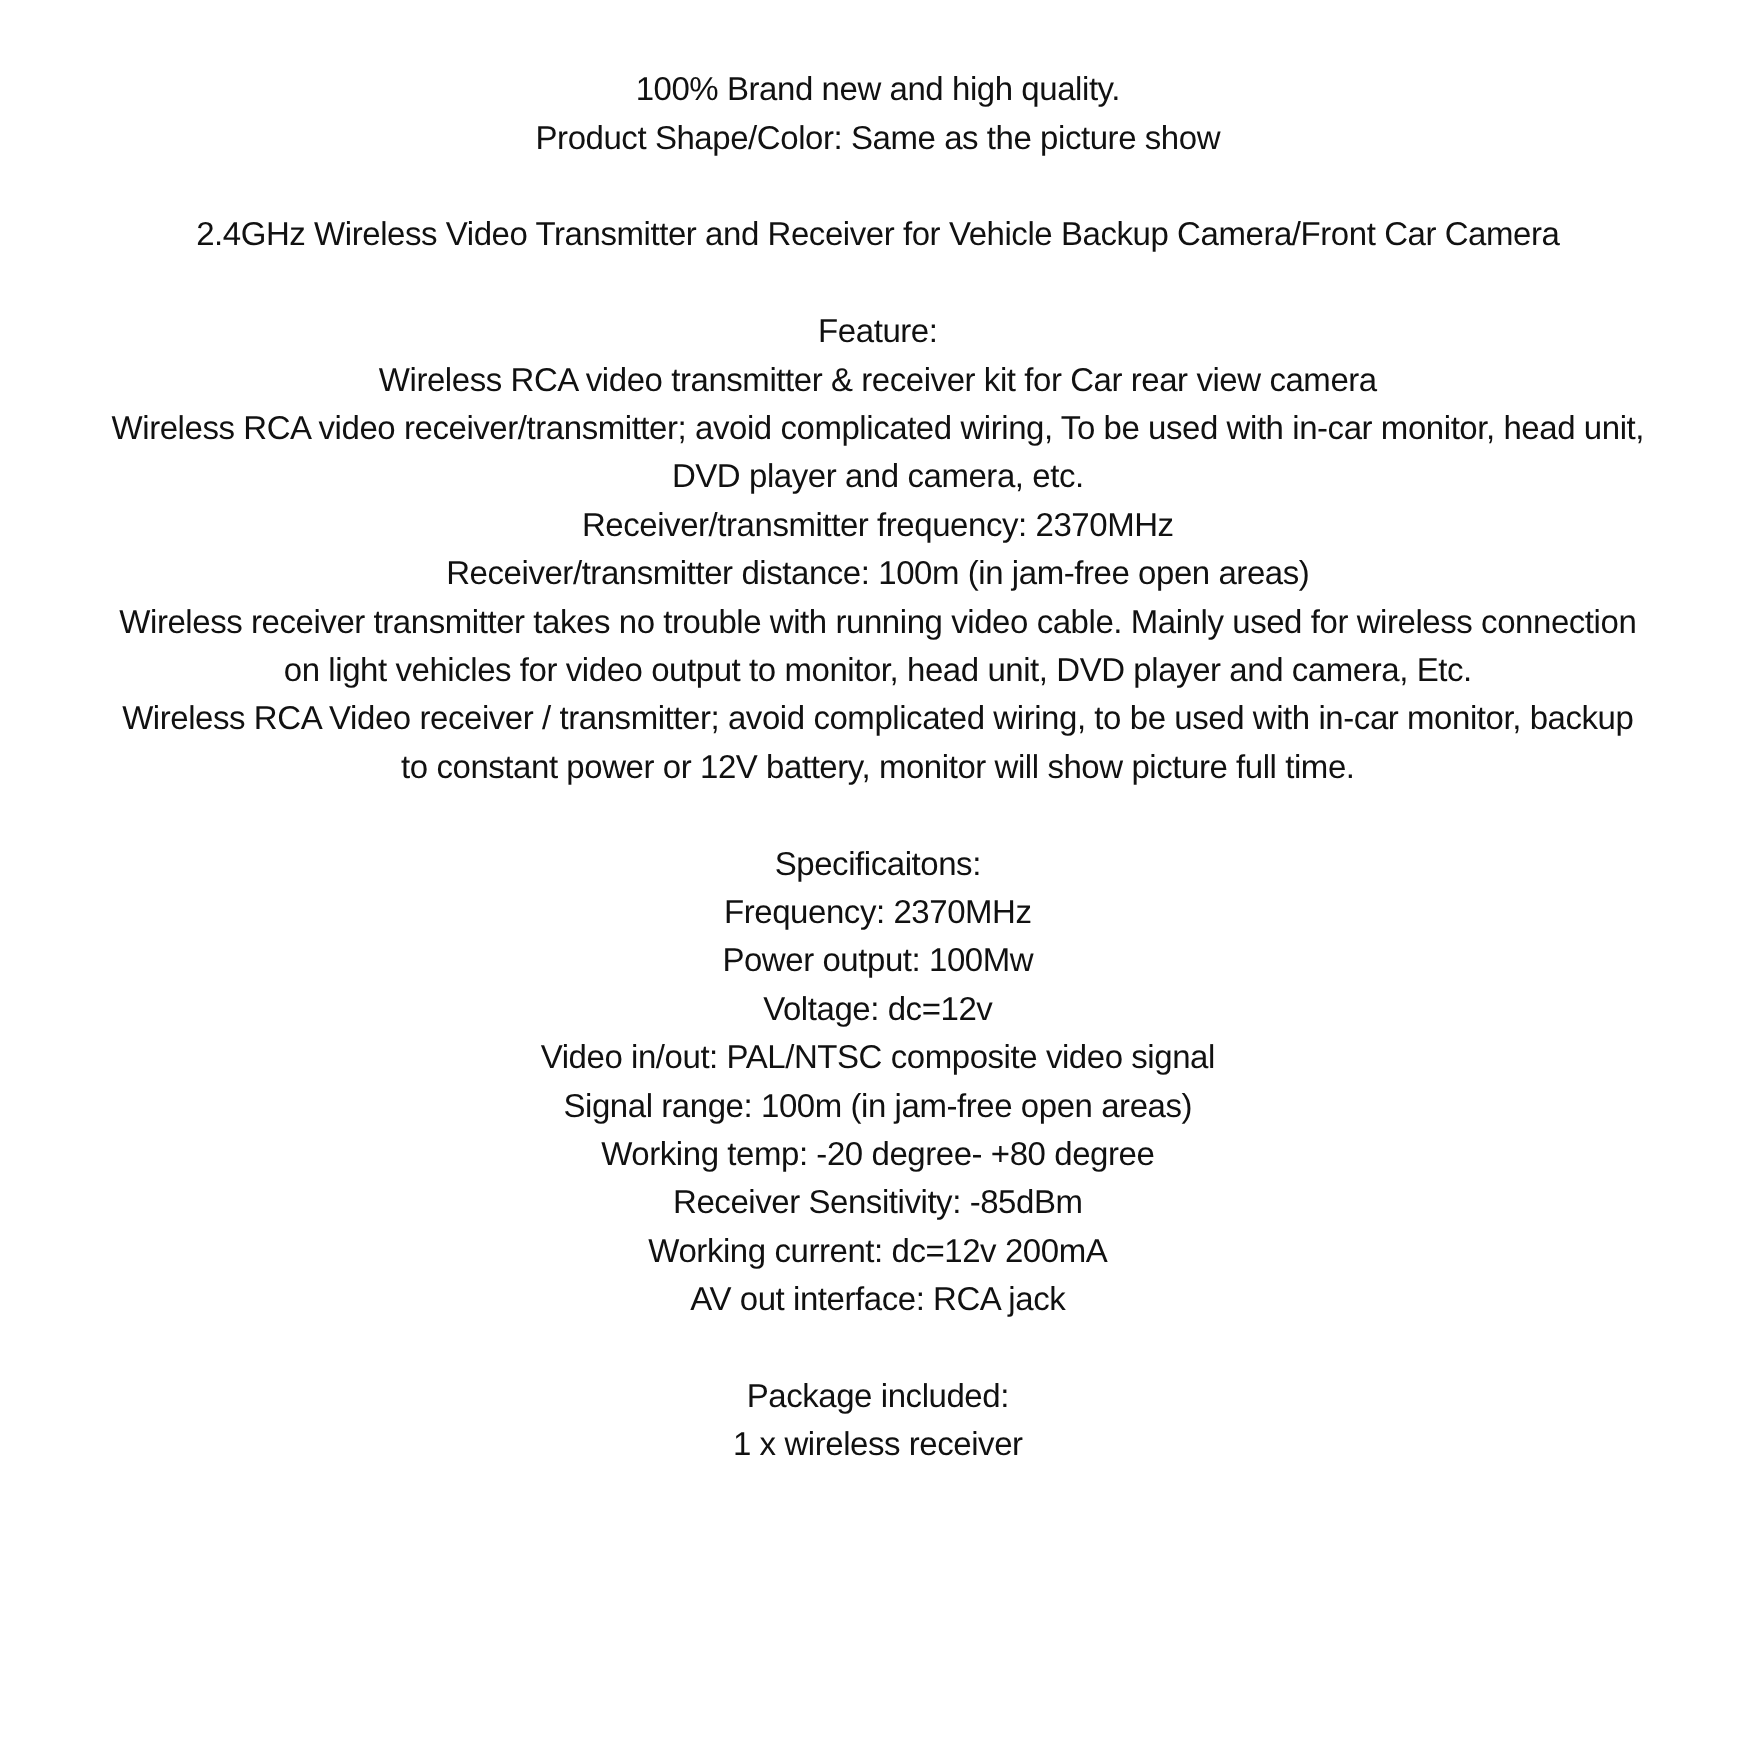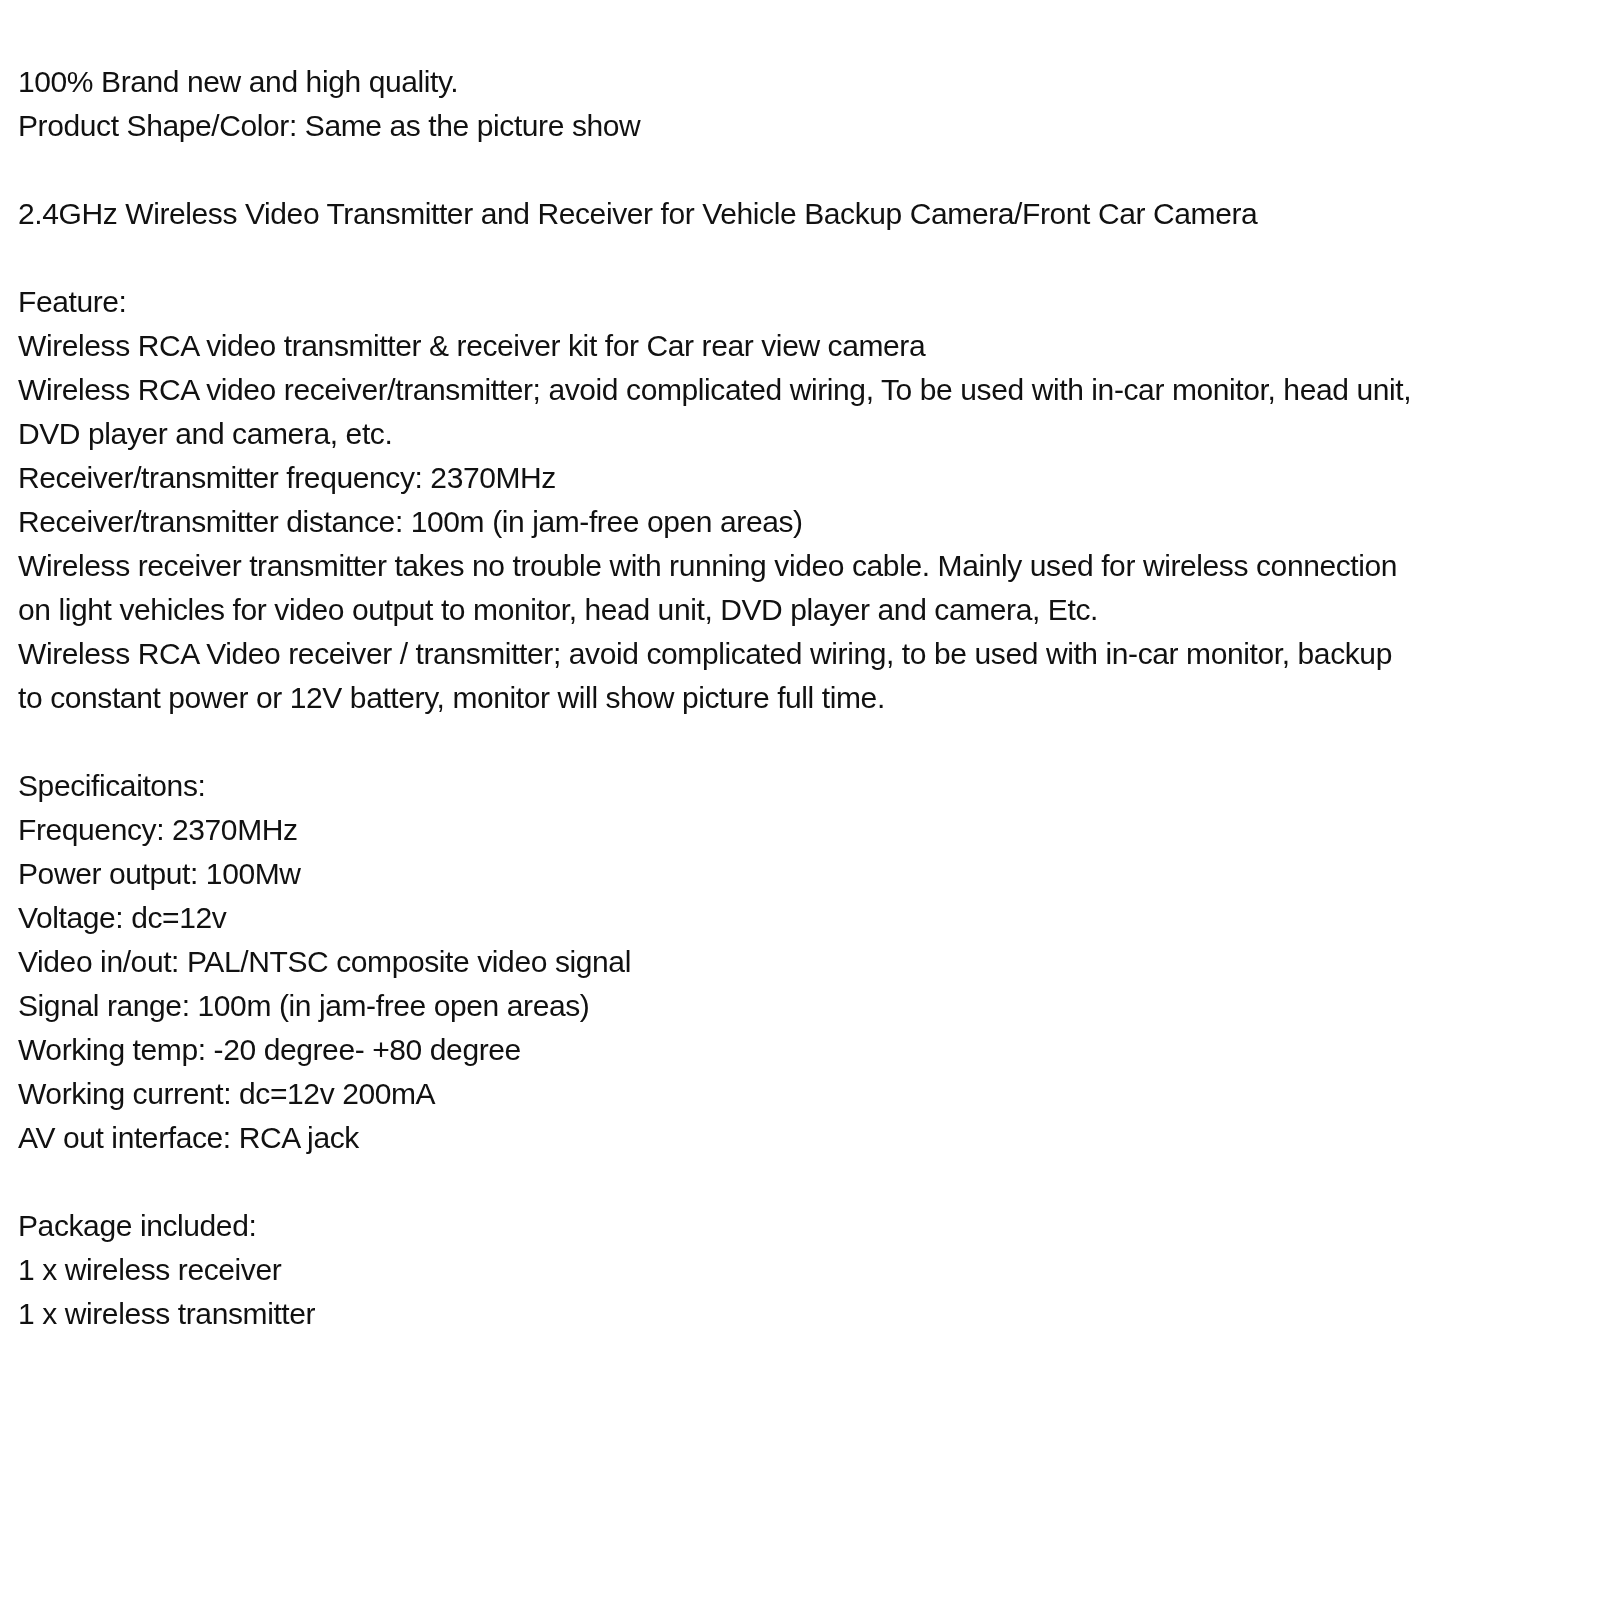--- a/index.html
+++ b/index.html
@@ -13,20 +13,21 @@
     position: relative;
     overflow: hidden;
     font-family: "Liberation Sans", "DejaVu Sans", sans-serif;
     color: #111111;
   }
   .doc {
     position: absolute;
     left: 18px;
     top: 60px;
     width: 1560px;
+    text-align: center;
   }
   .line {
     font-size: 30px;
     line-height: 44px;
     height: 44px;
     letter-spacing: -0.4px;
     white-space: nowrap;
     font-weight: 400;
   }
 </style>
@@ -50,19 +51,19 @@
   <div class="line">Wireless RCA Video receiver / transmitter; avoid complicated wiring, to be used with in-car monitor, backup</div>
   <div class="line">to constant power or 12V battery, monitor will show picture full time.</div>
   <div class="line"></div>
   <div class="line">Specificaitons:</div>
   <div class="line">Frequency: 2370MHz</div>
   <div class="line">Power output: 100Mw</div>
   <div class="line">Voltage: dc=12v</div>
   <div class="line">Video in/out: PAL/NTSC composite video signal</div>
   <div class="line">Signal range: 100m (in jam-free open areas)</div>
   <div class="line">Working temp: -20 degree- +80 degree</div>
+  <div class="line">Receiver Sensitivity: -85dBm</div>
   <div class="line">Working current: dc=12v 200mA</div>
   <div class="line">AV out interface: RCA jack</div>
   <div class="line"></div>
   <div class="line">Package included:</div>
   <div class="line">1 x wireless receiver</div>
-  <div class="line">1 x wireless transmitter</div>
 </div>
 
 </body></html>

